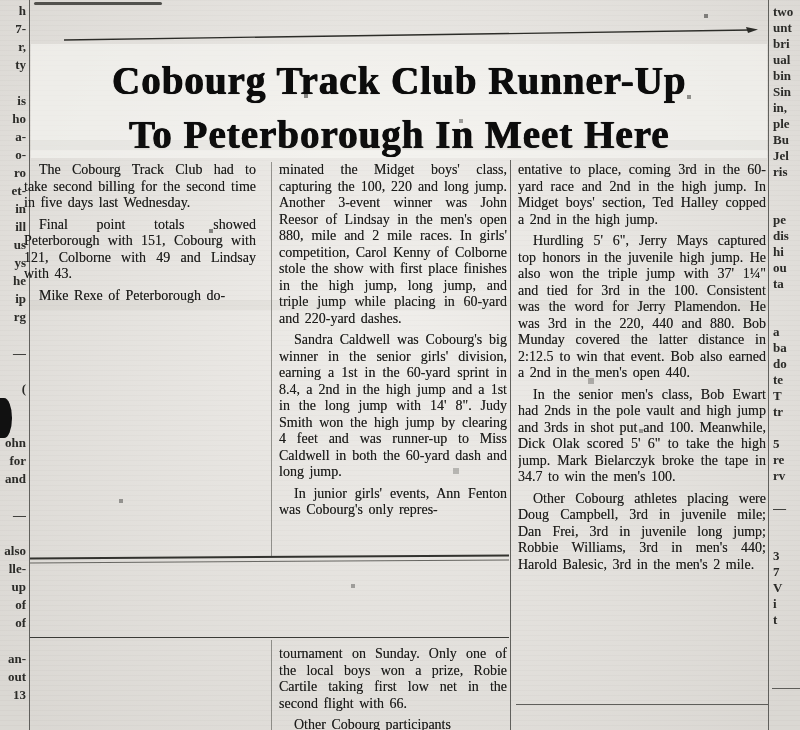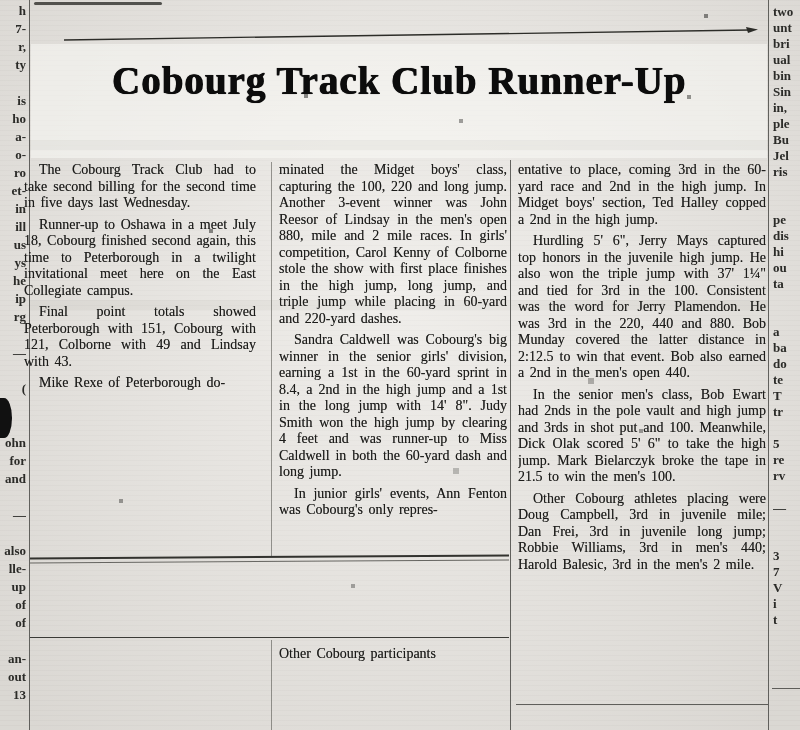--- a/index.html
+++ b/index.html
@@ -179,46 +179,47 @@
   <div class="top-smudge"></div>
 
   <svg class="arrow-rule" width="700" height="16" viewBox="0 0 700 16">
     <line x1="2" y1="13" x2="688" y2="3" stroke="#2c2c28" stroke-width="1.3"></line>
     <polygon points="696,2.5 684,0 686,6" fill="#2c2c28"></polygon>
   </svg>
 
   <div class="headline-band"></div>
   <div class="headline">
     <div>Cobourg Track Club Runner-Up</div>
+    <div>To Peterborough In Meet Here</div>
   </div>
 
   <div class="col col-1">
       <p>The Cobourg Track Club had to take second billing for the second time in five days last Wednesday.</p>
-      <p>Runner-up to Oshawa in a meet July 18, Cobourg finished second again, this time to Peterborough in a twilight invitational meet here on the East Collegiate campus.</p>
       <p>Final point totals showed Peterborough with 151, Cobourg with 121, Colborne with 49 and Lindsay with 43.</p>
       <p>Mike Rexe of Peterborough do-</p>
     </div>
   <div class="col col-2 cont">
       <p>minated the Midget boys' class, capturing the 100, 220 and long jump. Another 3-event winner was John Reesor of Lindsay in the men's open 880, mile and 2 mile races. In girls' competition, Carol Kenny of Colborne stole the show with first place finishes in the high jump, long jump, and triple jump while placing in 60-yard and 220-yard dashes.</p>
       <p>Sandra Caldwell was Cobourg's big winner in the senior girls' division, earning a 1st in the 60-yard sprint in 8.4, a 2nd in the high jump and a 1st in the long jump with 14' 8". Judy Smith won the high jump by clearing 4 feet and was runner-up to Miss Caldwell in both the 60-yard dash and long jump.</p>
       <p>In junior girls' events, Ann Fenton was Cobourg's only repres-</p>
     </div>
   <div class="col col-3 cont">
       <p>entative to place, coming 3rd in the 60-yard race and 2nd in the high jump. In Midget boys' section, Ted Halley copped a 2nd in the high jump.</p>
       <p>Hurdling 5' 6", Jerry Mays captured top honors in the juvenile high jump. He also won the triple jump with 37' 1¼" and tied for 3rd in the 100. Consistent was the word for Jerry Plamendon. He was 3rd in the 220, 440 and 880. Bob Munday covered the latter distance in 2:12.5 to win that event. Bob also earned a 2nd in the men's open 440.</p>
-      <p>In the senior men's class, Bob Ewart had 2nds in the pole vault and high jump and 3rds in shot put and 100. Meanwhile, Dick Olak scored 5' 6" to take the high jump. Mark Bielarczyk broke the tape in 21.5 to win the men's 100.</p>
+      <p>In the senior men's class, Bob Ewart had 2nds in the pole vault and high jump and 3rds in shot put and 100. Meanwhile, Dick Olak scored 5' 6" to take the high jump. Mark Bielarczyk broke the tape in 34.7 to win the men's 100.</p>
       <p>Other Cobourg athletes placing were Doug Campbell, 3rd in juvenile mile; Dan Frei, 3rd in juvenile long jump; Robbie Williams, 3rd in men's 440; Harold Balesic, 3rd in the men's 2 mile.</p>
     </div>
   <div class="hrule-c3"></div>
   <div class="hrule-rstrip"></div>
 
   <div class="golf-top-a"></div>
   <div class="golf-top-b"></div>
   <div class="golf-underline"></div>
   <div class="col golf-col golf-col-2 cont">
+      <p>tournament on Sunday. Only one of the local boys won a prize, Robie Cartile taking first low net in the second flight with 66.</p>
       <p>Other Cobourg participants</p>
     </div>
 
   <div class="specks"></div>
   <div class="band" style="top:140px"></div>
   <div class="band" style="top:300px"></div>
 
 </div>
 
 </body></html>

